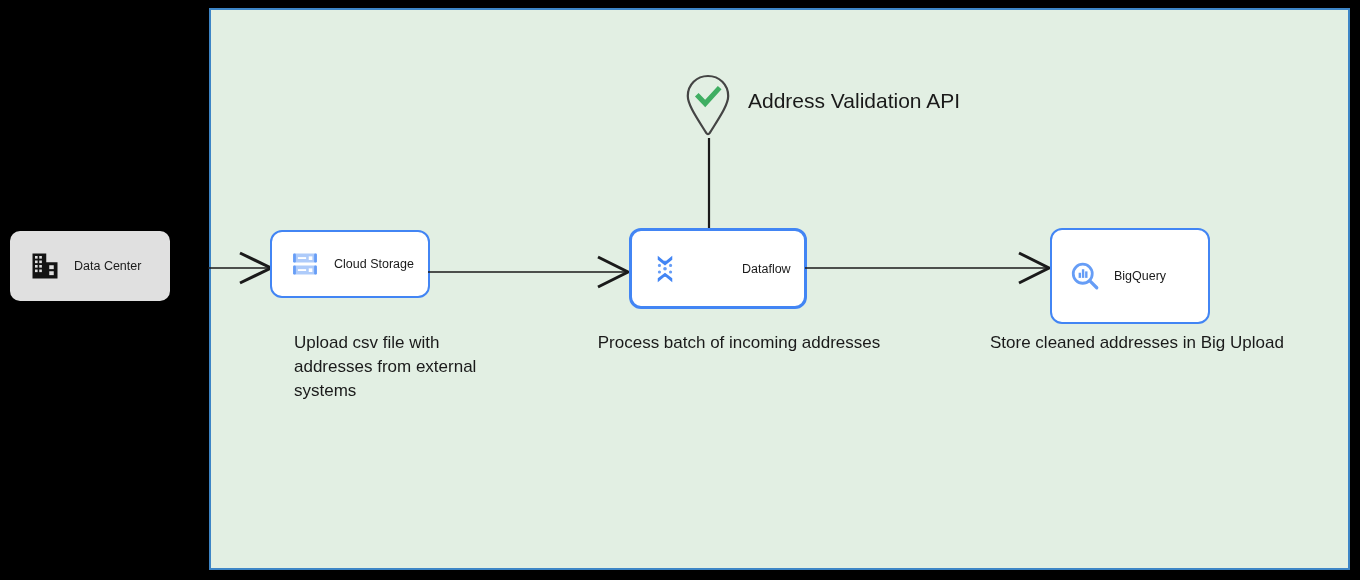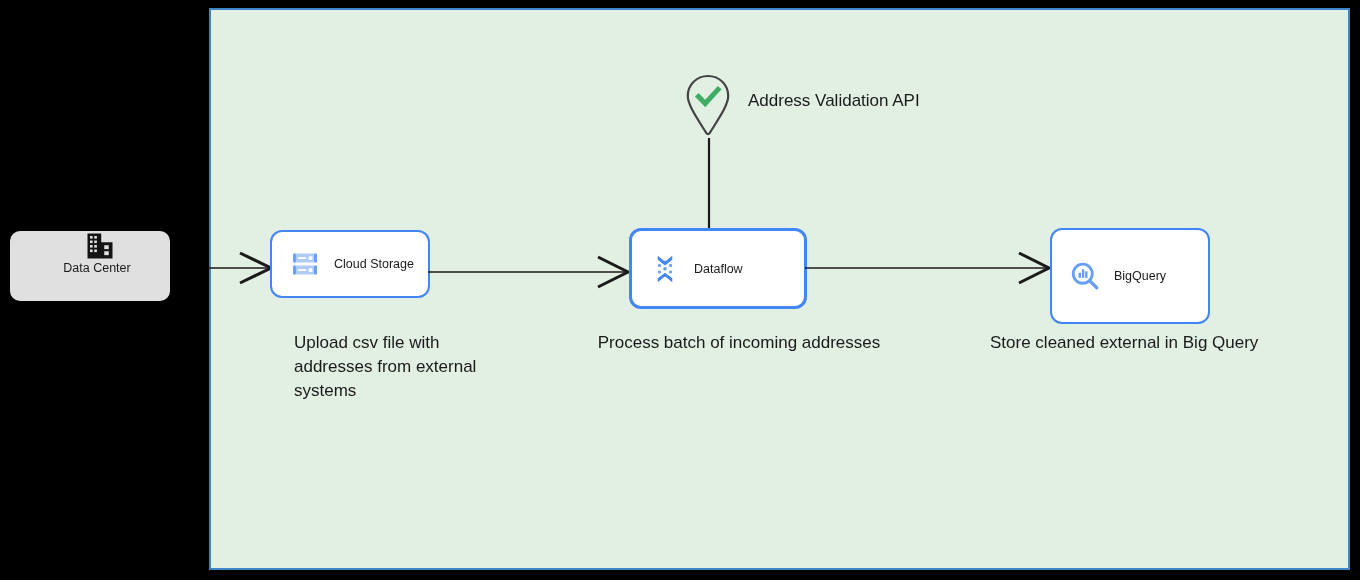--- a/index.html
+++ b/index.html
@@ -33,21 +33,20 @@
     position: absolute;
     left: 10px;
     top: 231px;
     width: 160px;
     height: 70px;
     background: #E0E0E0;
     border-radius: 10px;
     display: flex;
     align-items: center;
     box-sizing: border-box;
-    flex-direction: column;
   }
   #datacenter-node .dc-icon {
     margin-left: 20px;
     width: 30px;
     height: 30px;
     flex: 0 0 auto;
     display: block;
   }
   #datacenter-node .dc-label {
     margin-left: 14px;
@@ -61,20 +60,21 @@
     position: absolute;
     background: #FFFFFF;
     border: 2px solid #4285F4;
     border-radius: 12px;
     display: flex;
     align-items: center;
     box-sizing: border-box;
   }
   .gcp-node.selected {
     border-width: 3px;
+    gap: 48px;
   }
   .gcp-node .node-icon {
     flex: 0 0 auto;
     width: 30px;
     height: 30px;
     margin-left: 18px;
     display: block;
   }
   .gcp-node .node-label {
     margin-left: 14px;
@@ -92,21 +92,21 @@
     position: absolute;
     left: 685px;
     top: 74px;
     width: 46px;
     height: 62px;
   }
   #address-api-label {
     position: absolute;
     left: 748px;
     top: 89px;
-    font-size: 17px;
+    font-size: 21px;
     line-height: 23px;
     color: #1a1a1a;
     width: 230px;
   }
 
   
   .edge-svg {
     position: absolute;
     overflow: visible;
     pointer-events: none;
@@ -215,13 +215,13 @@
     <rect x="6.9" y="9.4" width="1.9" height="4.1" fill="#669DF6"></rect>
     <rect x="9.5" y="6.6" width="1.9" height="6.9" fill="#669DF6"></rect>
     <rect x="12.1" y="8.3" width="1.9" height="5.2" fill="#669DF6"></rect>
     <path d="M15.7 15.7 L21.4 21.4" stroke="#669DF6" stroke-width="2.6" stroke-linecap="round"></path>
   </svg>
   <span class="node-label">BigQuery</span>
 </div>
 
 <div class="caption" id="caption-upload">Upload csv file with addresses from external systems</div>
 <div class="caption" id="caption-process">Process batch of incoming addresses</div>
-<div class="caption" id="caption-store">Store cleaned external in Big Query</div>
+<div class="caption" id="caption-store">Store cleaned addresses in Big Upload</div>
 
 </body></html>

